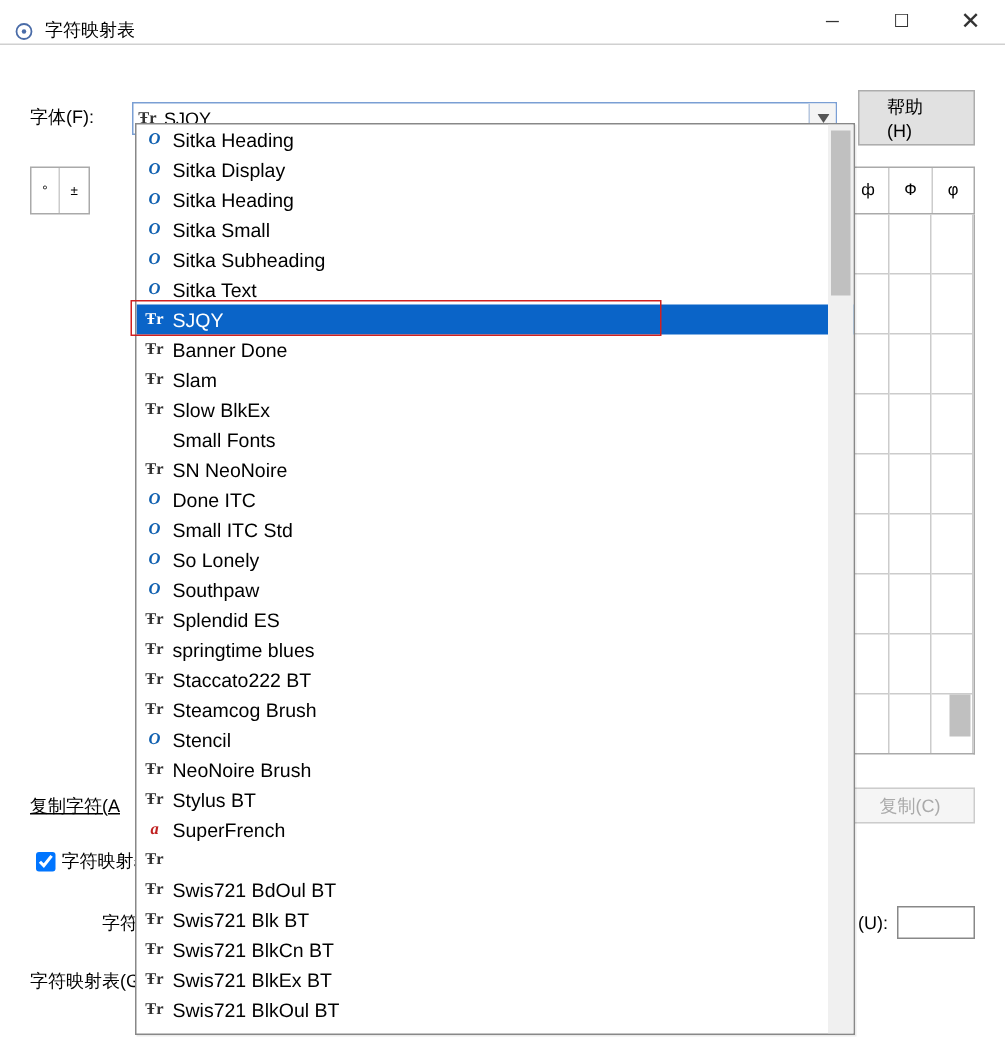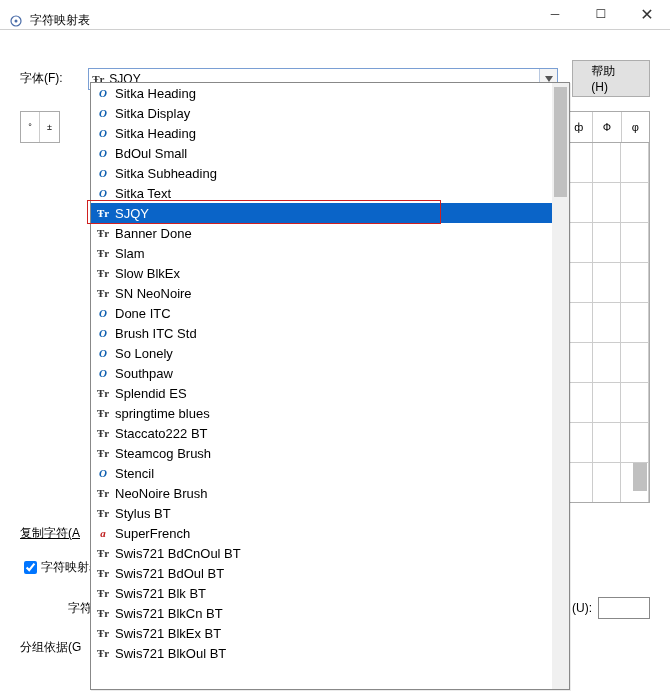--- a/index.html
+++ b/index.html
@@ -300,35 +300,36 @@
             <div class="cell"></div>
           </div>
         <div class="scroll-thumb"></div>
       </div>
     </div>
   </div>
 
   <div class="copy-row">
     <span class="label">复制字符(A</span>
     <span class="copy-fill"></span>
+    <span class="copy-btn">复制(C)</span>
   </div>
 
   <div class="adv-row">
     <input type="checkbox" checked="" style="">
     <span>字符映射表</span>
   </div>
 
   <div class="bottom-row">
     <span class="label">字符集(T):</span>
     <span class="u-lbl">(U):</span>
     <span class="u-box"></span>
   </div>
 
   <div class="group-row">
-    <span class="label">分组依据(G</span>
+    <span class="label">字符映射表(G</span>
   </div>
 </div>
 
 <div class="dropdown" id="dropdown">
   <div class="dd-scroll">
     <div class="dd-thumb"></div>
   </div>
 <div class="item">
       <span class="ico ot">O</span>
       <span>Sitka Heading</span>
@@ -336,21 +337,21 @@
     <div class="item">
       <span class="ico ot">O</span>
       <span>Sitka Display</span>
     </div>
     <div class="item">
       <span class="ico ot">O</span>
       <span>Sitka Heading</span>
     </div>
     <div class="item">
       <span class="ico ot">O</span>
-      <span>BdOul Small</span>
+      <span>Sitka Small</span>
     </div>
     <div class="item">
       <span class="ico ot">O</span>
       <span>Sitka Subheading</span>
     </div>
     <div class="item">
       <span class="ico ot">O</span>
       <span>Sitka Text</span>
     </div>
     <div class="item selected">
@@ -363,30 +364,34 @@
     </div>
     <div class="item">
       <span class="ico tt">Ŧr</span>
       <span>Slam</span>
     </div>
     <div class="item">
       <span class="ico tt">Ŧr</span>
       <span>Slow BlkEx</span>
     </div>
     <div class="item">
+      <span class="ico "></span>
+      <span>Small Fonts</span>
+    </div>
+    <div class="item">
       <span class="ico tt">Ŧr</span>
       <span>SN NeoNoire</span>
     </div>
     <div class="item">
       <span class="ico ot">O</span>
       <span>Done ITC</span>
     </div>
     <div class="item">
       <span class="ico ot">O</span>
-      <span>Brush ITC Std</span>
+      <span>Small ITC Std</span>
     </div>
     <div class="item">
       <span class="ico ot">O</span>
       <span>So Lonely</span>
     </div>
     <div class="item">
       <span class="ico ot">O</span>
       <span>Southpaw</span>
     </div>
     <div class="item">
@@ -416,21 +421,20 @@
     <div class="item">
       <span class="ico tt">Ŧr</span>
       <span>Stylus BT</span>
     </div>
     <div class="item">
       <span class="ico a">a</span>
       <span>SuperFrench</span>
     </div>
     <div class="item">
       <span class="ico tt">Ŧr</span>
-      <span>Swis721 BdCnOul BT</span>
     </div>
     <div class="item">
       <span class="ico tt">Ŧr</span>
       <span>Swis721 BdOul BT</span>
     </div>
     <div class="item">
       <span class="ico tt">Ŧr</span>
       <span>Swis721 Blk BT</span>
     </div>
     <div class="item">

